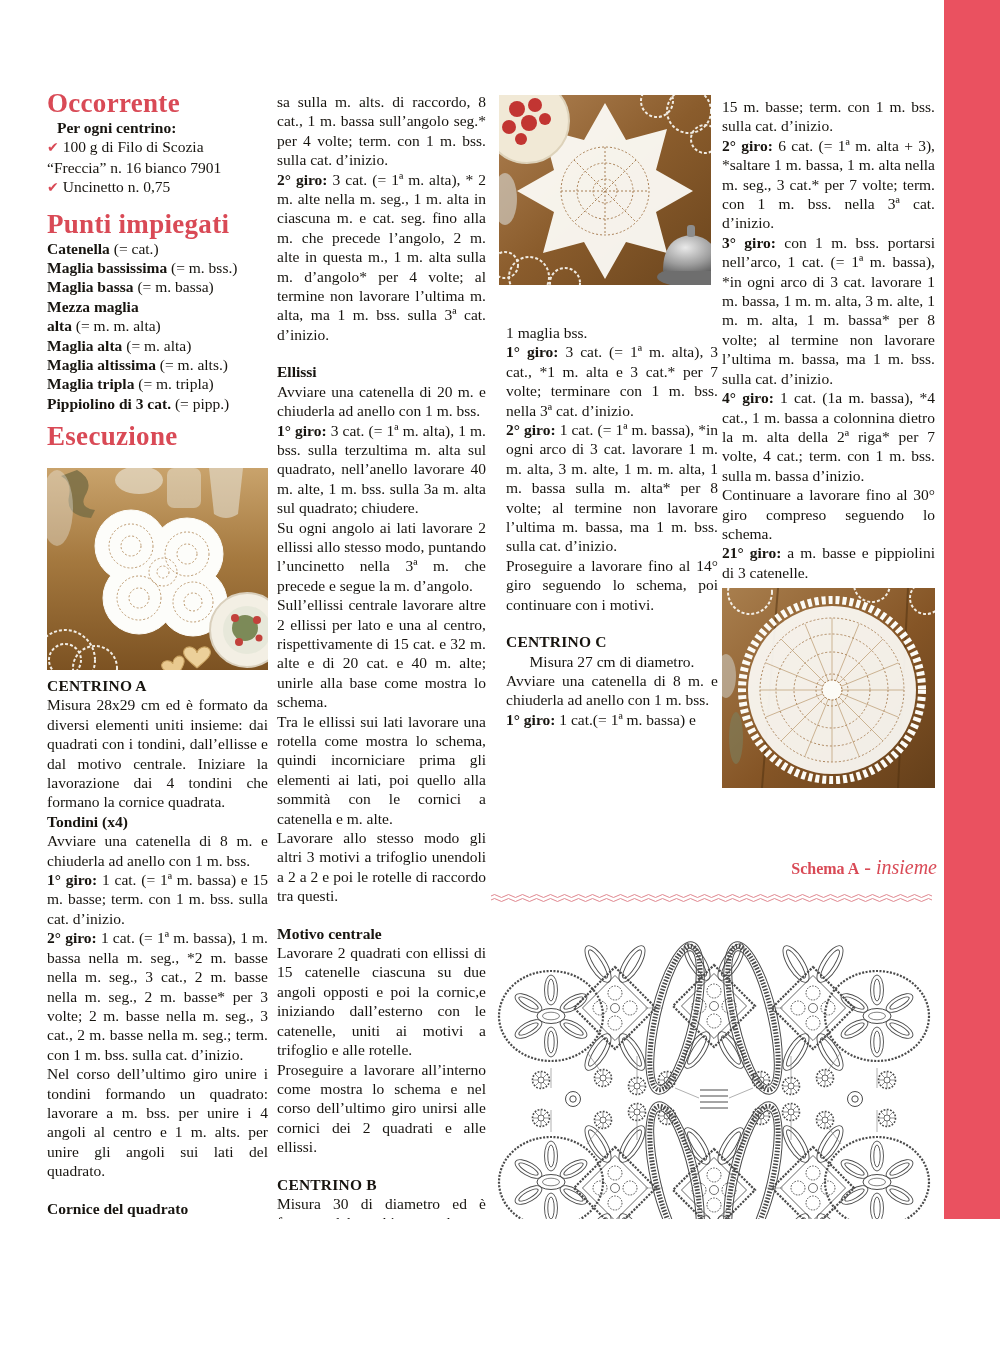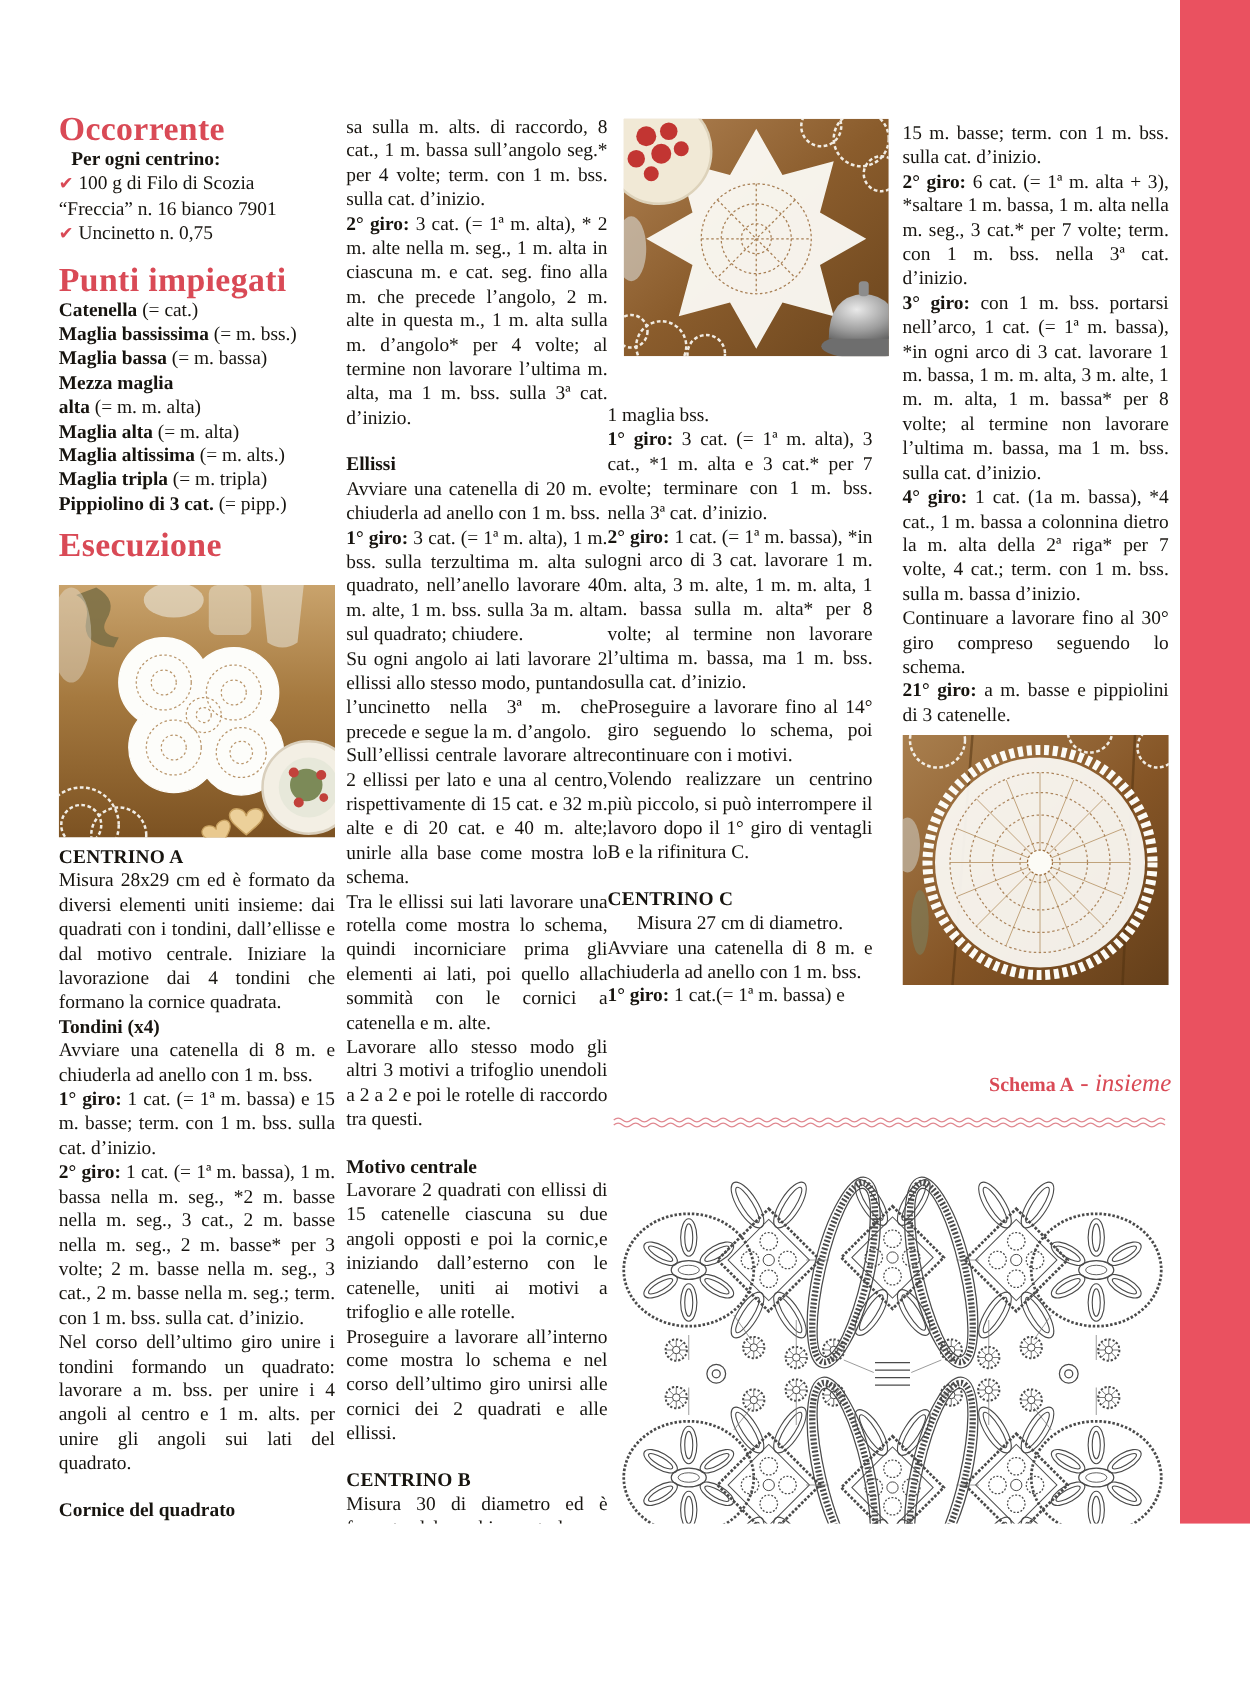--- a/index.html
+++ b/index.html
@@ -191,26 +191,25 @@
 
     <g fill="none" stroke="#fcfcf8" stroke-width="2" stroke-dasharray="3 2" opacity=".9">
       <circle cx="30" cy="182" r="20"></circle>
         <circle cx="66" cy="188" r="15"></circle>
         <circle cx="6" cy="170" r="13"></circle>
     </g>
 
     <ellipse cx="6" cy="104" rx="12" ry="26" fill="#d9d9d4" opacity=".6"></ellipse>
   </svg>
 
-  <div class="col" style="left:486px;top:323px;width:212px;">
+  <div class="col" style="left:506px;top:323px;width:212px;">
     <p class="body" style="text-align:left;">1 maglia bss.</p>
     <p class="body"><b class="lead">1° giro:</b><span> 3 cat. (= 1ª m. alta), 3 cat., *1 m. alta e 3 cat.* per 7 volte; terminare con 1 m. bss. nella 3ª cat. d’inizio.</span></p>
     <p class="body"><b class="lead">2° giro:</b><span> 1 cat. (= 1ª m. bassa), *in ogni arco di 3 cat. lavorare 1 m. m. alta, 3 m. alte, 1 m. m. alta, 1 m. bassa sulla m. alta* per 8 volte; al termine non lavorare l’ultima m. bassa, ma 1 m. bss. sulla cat. d’inizio.</span></p>
     <p class="body">Proseguire a lavorare fino al 14° giro seguendo lo schema, poi continuare con i motivi.</p>
-    <p class="body">Volendo realizzare un centrino più piccolo, si può interrompere il lavoro dopo il 1° giro di ventagli B e la rifinitura C.</p>
     <p class="body caps sp">CENTRINO C</p>
     <p class="body" style="text-align:center;">Misura 27 cm di diametro.</p>
     <p class="body">Avviare una catenella di 8 m. e chiuderla ad anello con 1 m. bss.</p>
     <p class="body"><b class="lead">1° giro:</b><span> 1 cat.(= 1ª m. bassa) e</span></p>
   </div>
 
   <div class="col" style="left:722px;top:97px;width:213px;">
     <p class="body">15 m. basse; term. con 1 m. bss. sulla cat. d’inizio.</p>
     <p class="body"><b class="lead">2° giro:</b><span> 6 cat. (= 1ª m. alta + 3), *saltare 1 m. bassa, 1 m. alta nella m. seg., 3 cat.* per 7 volte; term. con 1 m. bss. nella 3ª cat. d’inizio.</span></p>
     <p class="body"><b class="lead">3° giro:</b><span> con 1 m. bss. portarsi nell’arco, 1 cat. (= 1ª m. bassa), *in ogni arco di 3 cat. lavorare 1 m. bassa, 1 m. m. alta, 3 m. alte, 1 m. m. alta, 1 m. bassa* per 8 volte; al termine non lavorare l’ultima m. bassa, ma 1 m. bss. sulla cat. d’inizio.</span></p>

